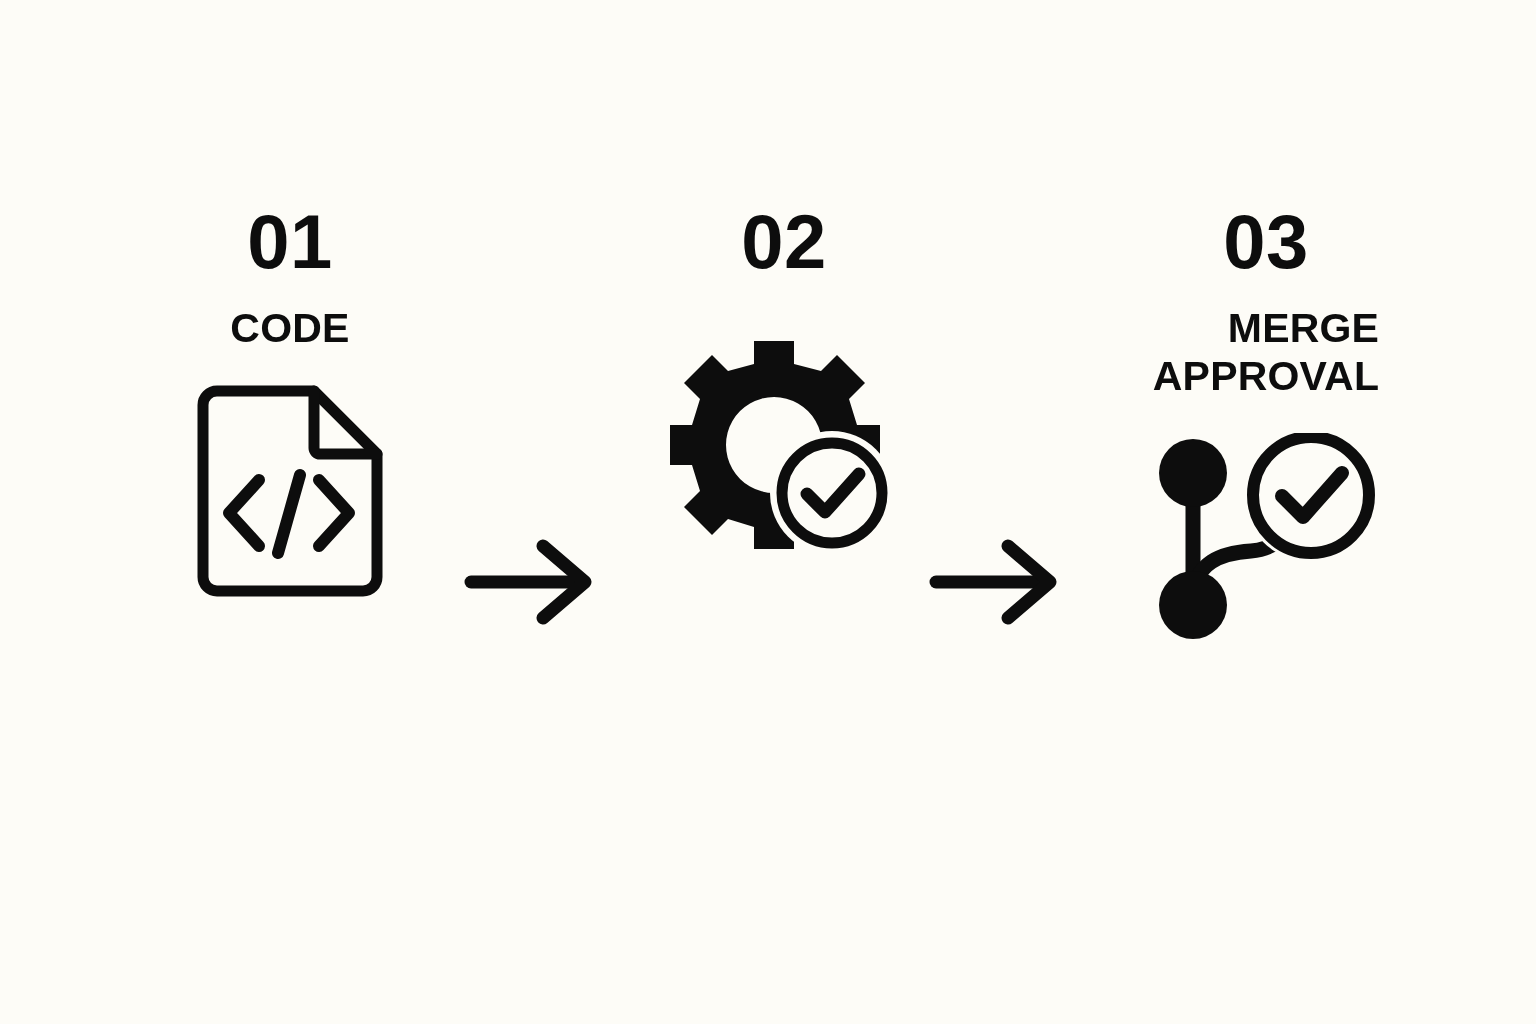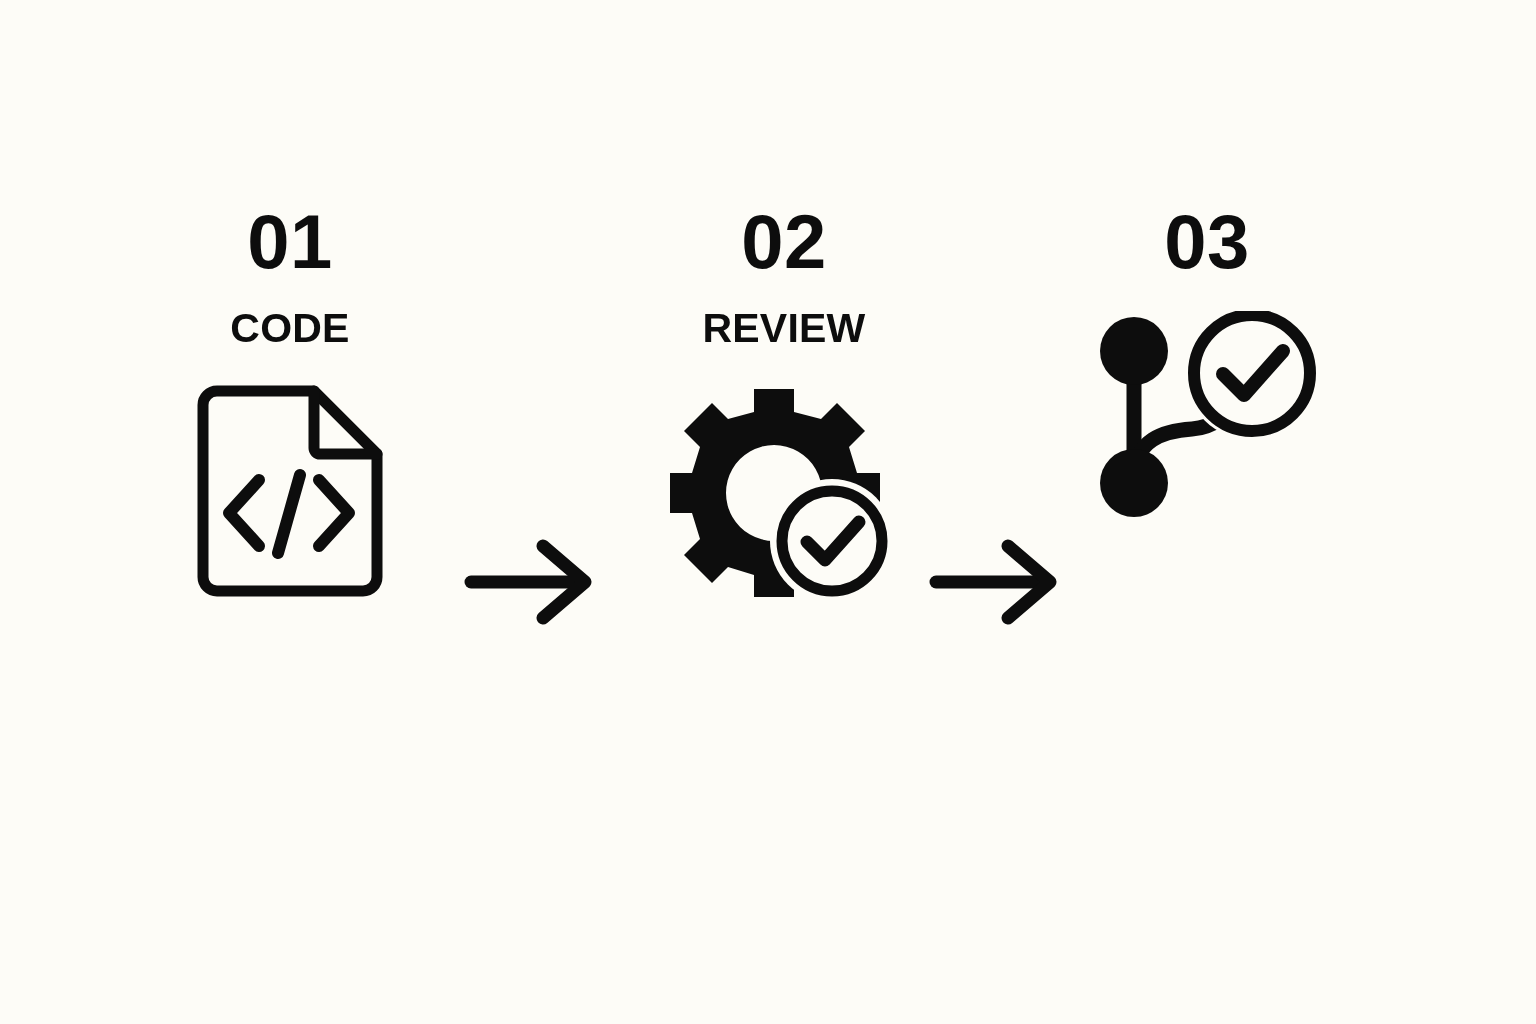--- a/index.html
+++ b/index.html
@@ -54,21 +54,21 @@
   }
 
   .step-icon {
     margin-top: 32px;
     display: block;
   }
 
   
   .step-1 { left: 290px; transform: translateX(-50%); }
   .step-2 { left: 768px; transform: translateX(-50%); margin-left: 16px; }
-  .step-3 { left: 1207px; transform: translateX(-50%); }
+  .step-3 { left: 1266px; transform: translateX(-50%); }
 
   
   .connector {
     position: absolute;
     top: 538px;
   }
   .connector-1 { left: 463px; }
   .connector-2 { left: 928px; }
 
   .ink { fill: #0d0d0d; }
@@ -117,21 +117,20 @@
       <path class="ink-stroke" stroke-width="13" stroke-linecap="round" d="M 8 44 L 120 44"></path>
       <path class="ink-stroke" stroke-width="13" stroke-linecap="round" stroke-linejoin="round" d="M 80 8 L 122 44 L 80 80"></path>
     </svg>
   </div>
 
   <div class="step step-2">
 
     <div class="step-number">02</div>
 
     <div class="step-title">
-      <div>REVIEW</div>
     </div>
 
     <svg class="step-icon" width="228" height="212" viewBox="0 0 228 212">
 
       <path class="ink" fill-rule="evenodd" d="M 84 4 L 124 4 L 124 27
                L 151 34 L 167 18 L 195 46 L 179 62
                L 187 88 L 210 88 L 210 128 L 187 128
                L 179 154 L 195 170 L 167 198 L 151 182
                L 124 190 L 124 212 L 84 212 L 84 190
                L 58 182 L 42 198 L 14 170 L 30 154
@@ -151,20 +150,24 @@
     <svg width="136" height="88" viewBox="0 0 136 88">
       <path class="ink-stroke" stroke-width="13" stroke-linecap="round" d="M 8 44 L 120 44"></path>
       <path class="ink-stroke" stroke-width="13" stroke-linecap="round" stroke-linejoin="round" d="M 80 8 L 122 44 L 80 80"></path>
     </svg>
   </div>
 
   <div class="step step-3">
 
     <div class="step-number">03</div>
 
+    <div class="step-title">
+      <div>MERGE</div>
+      <div>APPROVAL</div>
+    </div>
 
     <svg class="step-icon" width="230" height="212" viewBox="0 0 230 212">
 
       <path class="ink-stroke" stroke-width="15" stroke-linecap="round" d="M 42 40 L 42 172"></path>
 
       <path class="ink-stroke" stroke-width="15" stroke-linecap="round" d="M 42 168
                C 42 128, 72 120, 100 118
                C 124 116, 132 104, 140 92"></path>
 
       <circle class="ink" cx="42" cy="40" r="34"></circle>

